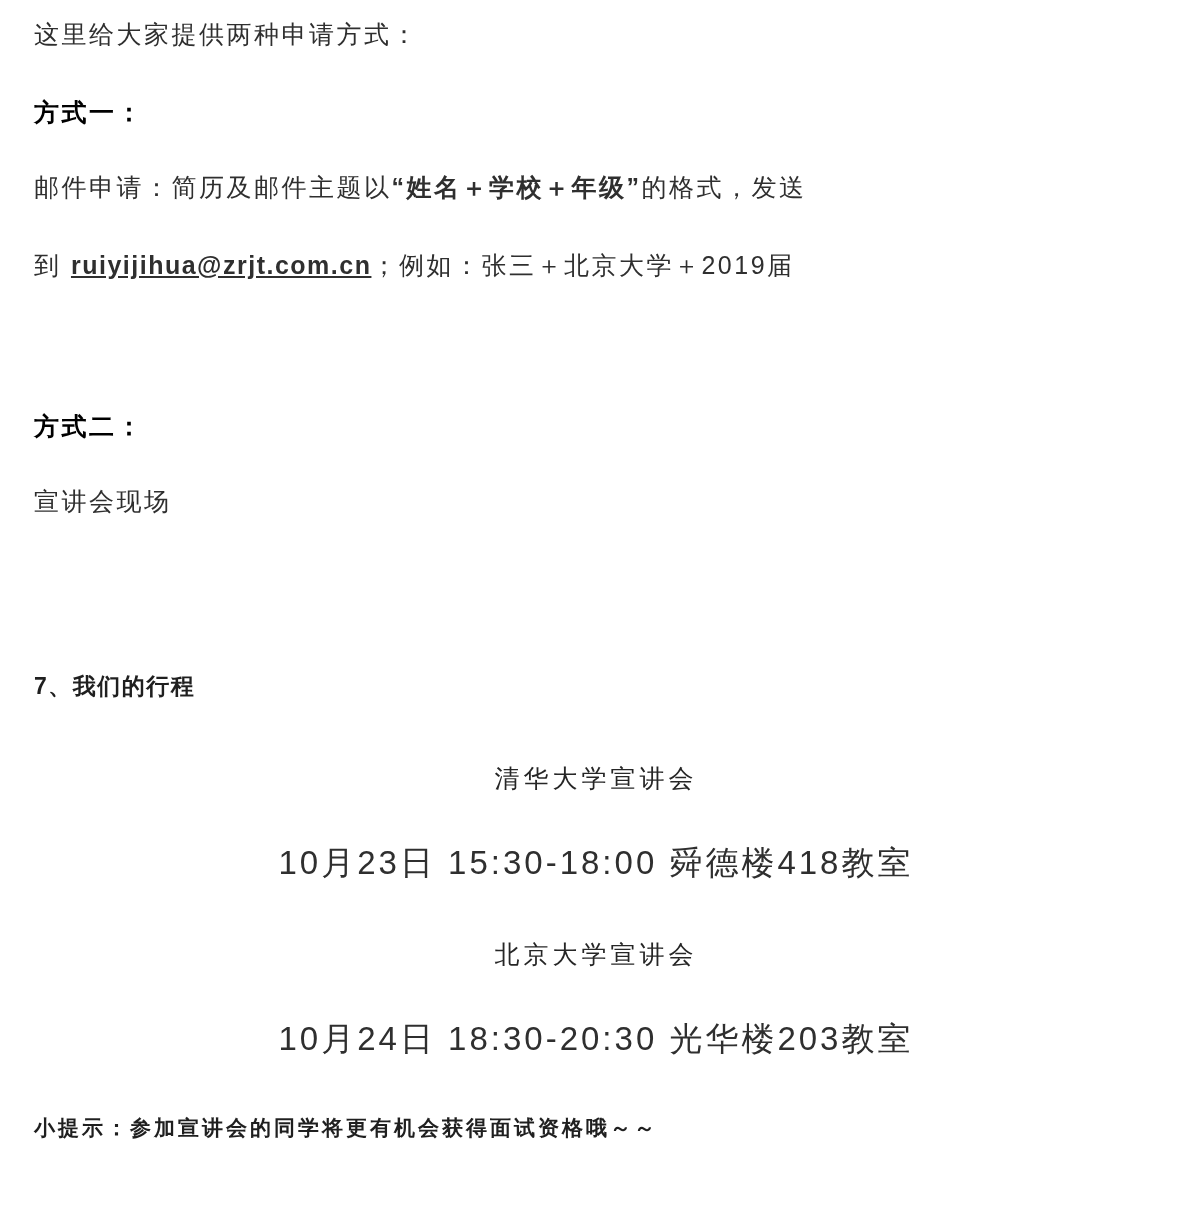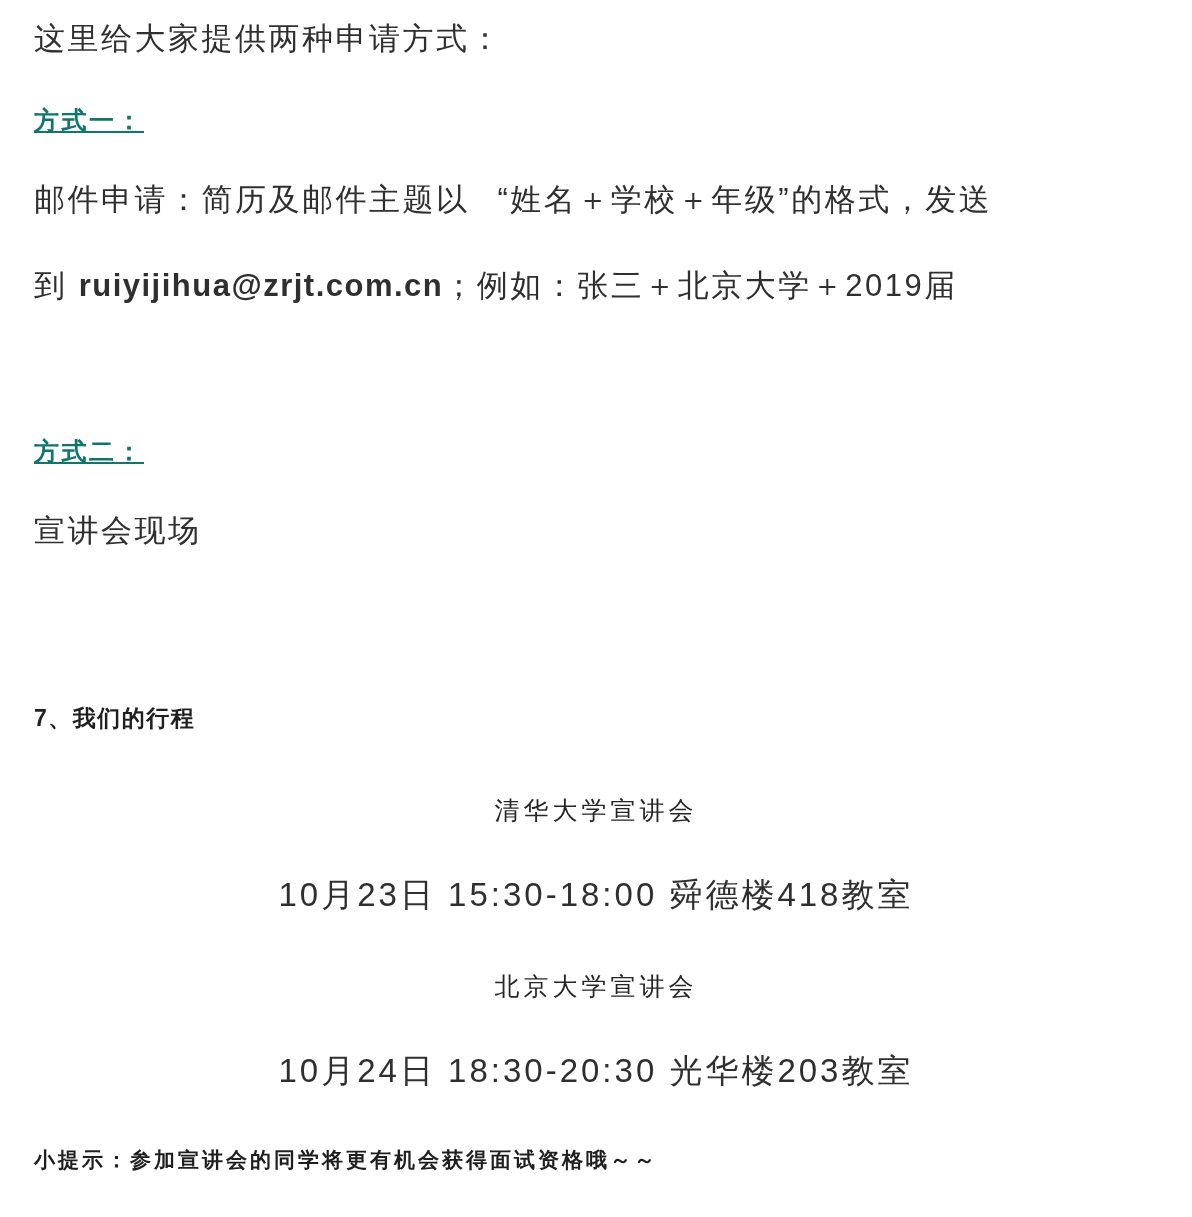--- a/index.html
+++ b/index.html
@@ -13,33 +13,32 @@
     font-family: "Liberation Sans", "DejaVu Sans", sans-serif;
     color: #2b2b2b;
     -webkit-font-smoothing: antialiased;
   }
   .page {
     width: 1192px;
     box-sizing: border-box;
     padding: 18px 34px 20px 34px;
   }
   .para {
-    font-size: 31px;
+    font-size: 25px;
     line-height: 1.35;
     letter-spacing: 2.5px;
     color: #2f2f2f;
     margin: 0 0 44px 0;
   }
   .heading {
     font-size: 25px;
     font-weight: bold;
     letter-spacing: 2.5px;
-    color: #0f766e;
+    color: #000000;
     margin: 0 0 42px 0;
-    text-decoration: underline;
   }
   .spacer-lg {
     height: 84px;
   }
   .spacer-xl {
     height: 108px;
   }
   .section-num {
     font-size: 23px;
     font-weight: bold;
@@ -64,27 +63,27 @@
     margin: 0 0 52px 0;
   }
   .tip {
     font-size: 21px;
     font-weight: bold;
     letter-spacing: 3px;
     color: #1f1f1f;
     margin: 0;
   }
   .email-link {
+    text-decoration: underline;
     font-weight: bold;
     letter-spacing: 1.5px;
     color: #2f2f2f;
   }
   .inline-quote {
-    font-weight: normal;
-    margin-left: 28px;
+    font-weight: bold;
   }
   .body-line {
     display: block;
     margin-bottom: 44px;
   }
   .body-line:last-child {
     margin-bottom: 0;
   }
 </style>
 </head>

